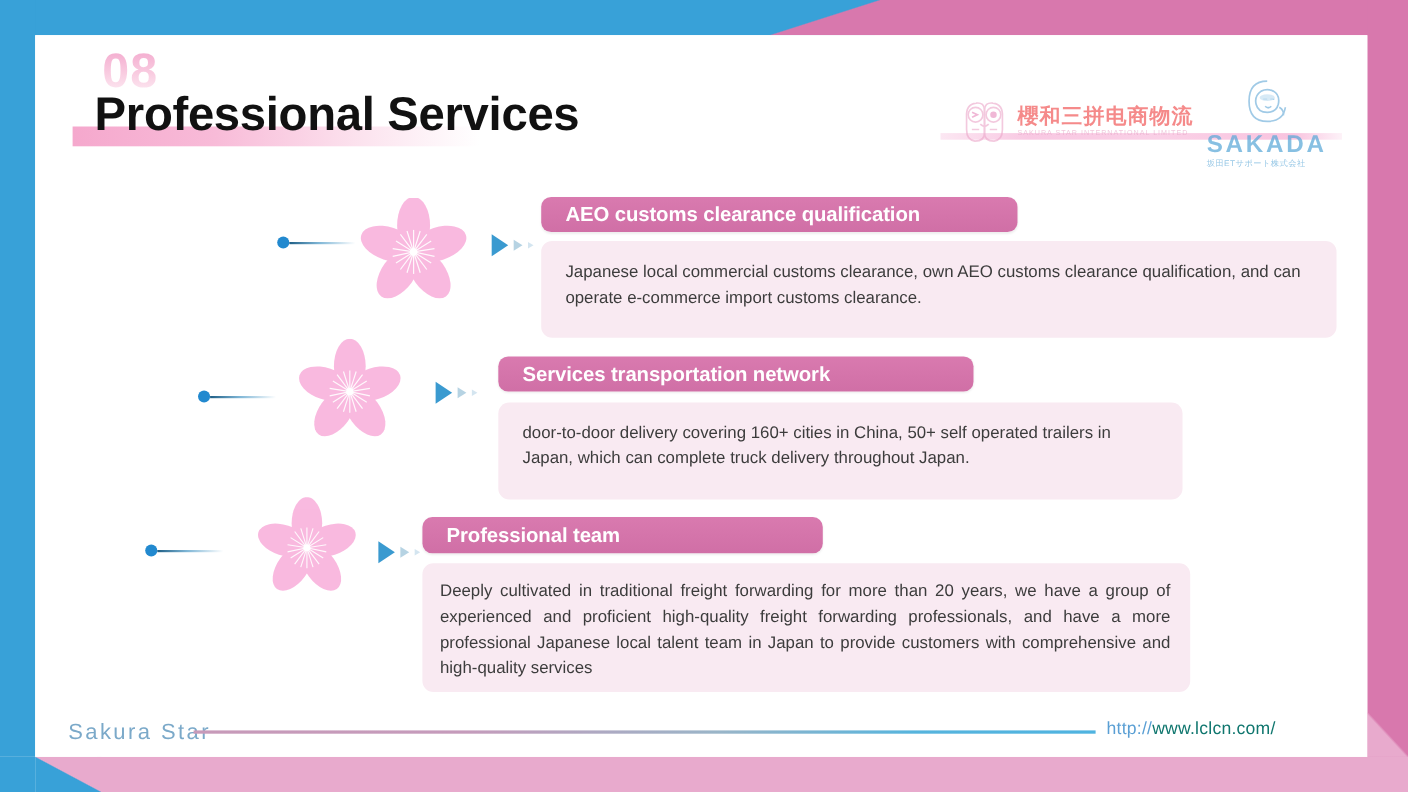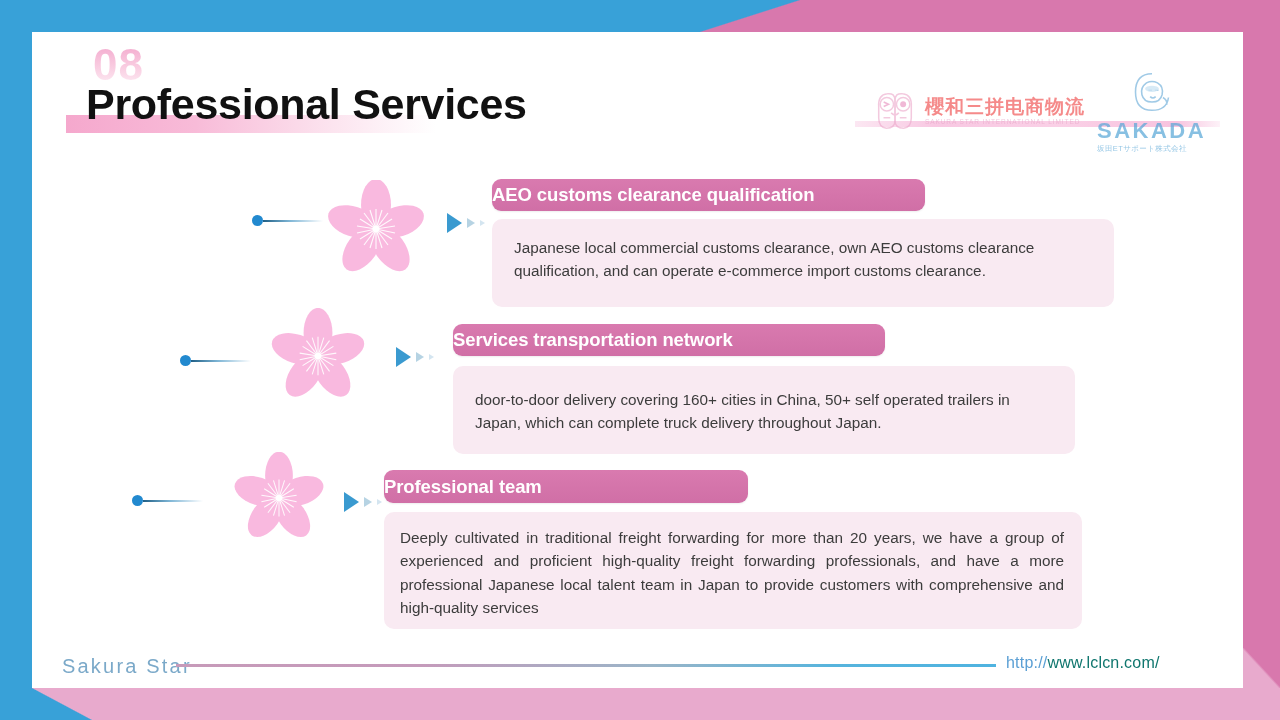--- a/index.html
+++ b/index.html
@@ -112,21 +112,21 @@
 
   
   .pill{
     position:absolute;
     background:linear-gradient(to bottom, #d97aaf 0%, #d06fa6 100%);
     border-radius:9px;
     color:#fff; font-weight:700;
     display:flex; align-items:center;
     box-shadow:0 1px 2px rgba(0,0,0,.07);
   }
-  .pill span{ font-size:18.5px; letter-spacing:-0.1px; }
+  .pill span{ font-size:18.5px; letter-spacing:-0.1px;margin-left:22px; }
 
   .body-box{
     position:absolute;
     background:#f9eaf2;
     border-radius:10px;
     color:#3d3d3d;
   }
   .body-box p{
     font-size:15.3px; line-height:1.52; color:#3c3c3c;
   }
@@ -249,21 +249,21 @@
 
   <div class="arrows" style="left:447px; top:213px;">
     <span class="tri a"></span>
     <span class="tri b"></span>
     <span class="tri c"></span>
   </div>
 
   <div class="pill" style="left:492px; top:179px; width:433px; height:32px;">
     <span>AEO customs clearance qualification</span>
   </div>
-  <div class="body-box" style="left:492px; top:219px; width:622px; height:88px; padding:17px 22px 0 22px;">
+  <div class="body-box" style="left:492px; top:219px; width:723px; height:88px; padding:17px 22px 0 22px;">
     <p>Japanese local commercial customs clearance, own AEO customs clearance qualification, and can operate e-commerce import customs clearance.</p>
   </div>
 
   <div class="dot-line" style="left:180px; top:355px;">
     <span class="dot"></span>
     <span class="lead"></span>
   </div>
 
   <span class="sakura" style="left:266px; top:308px;">
     <svg width="104" height="96" viewBox="0 0 108 98">
@@ -300,21 +300,21 @@
 
   <div class="arrows" style="left:396px; top:347px;">
     <span class="tri a"></span>
     <span class="tri b"></span>
     <span class="tri c"></span>
   </div>
 
   <div class="pill" style="left:453px; top:324px; width:432px; height:32px;">
     <span>Services transportation network</span>
   </div>
-  <div class="body-box" style="left:453px; top:366px; width:622px; height:88px; padding:22px 22px 0 22px;">
+  <div class="body-box" style="left:453px; top:366px; width:622px; height:88px; padding:16px 22px 0 22px;">
     <p>door-to-door delivery covering 160+ cities in China, 50+ self operated trailers in Japan, which can complete truck delivery throughout Japan.</p>
   </div>
 
   <div class="dot-line" style="left:132px; top:495px;">
     <span class="dot"></span>
     <span class="lead"></span>
   </div>
 
   <span class="sakura" style="left:229px; top:452px;">
     <svg width="100" height="92" viewBox="0 0 108 98">

